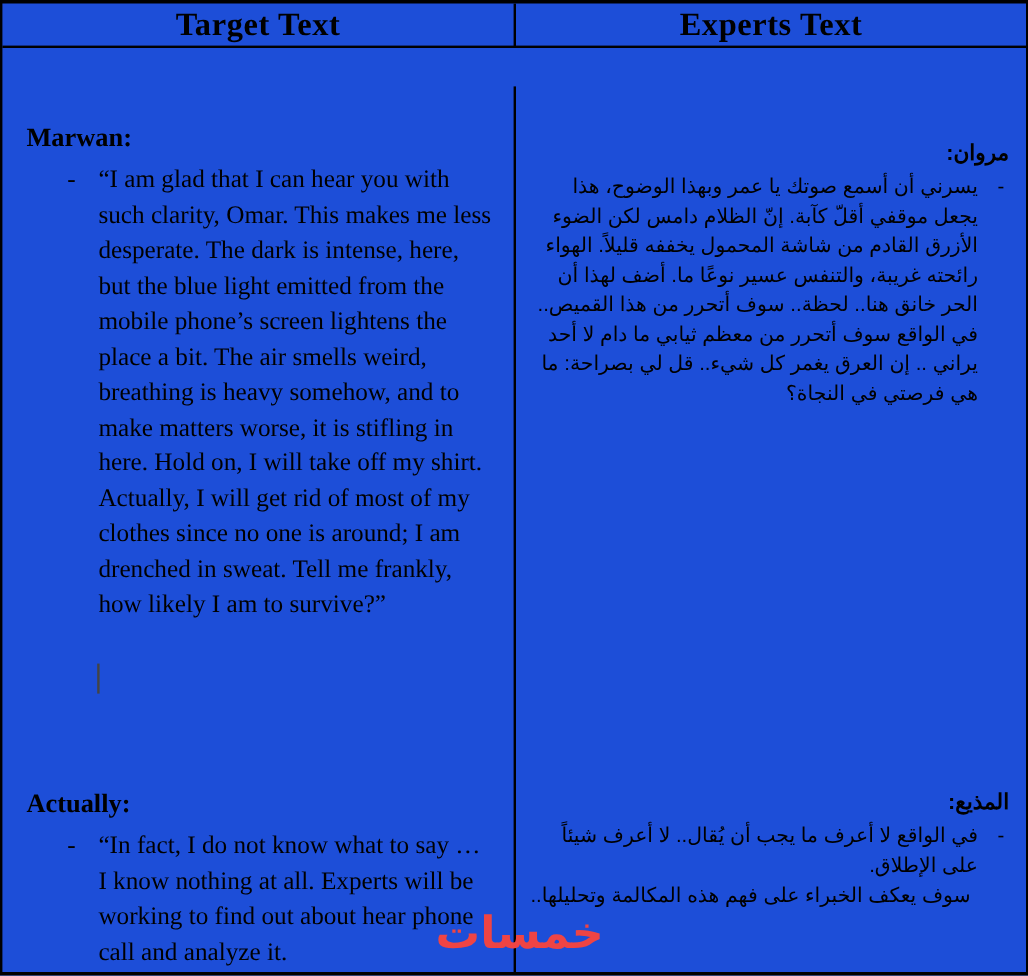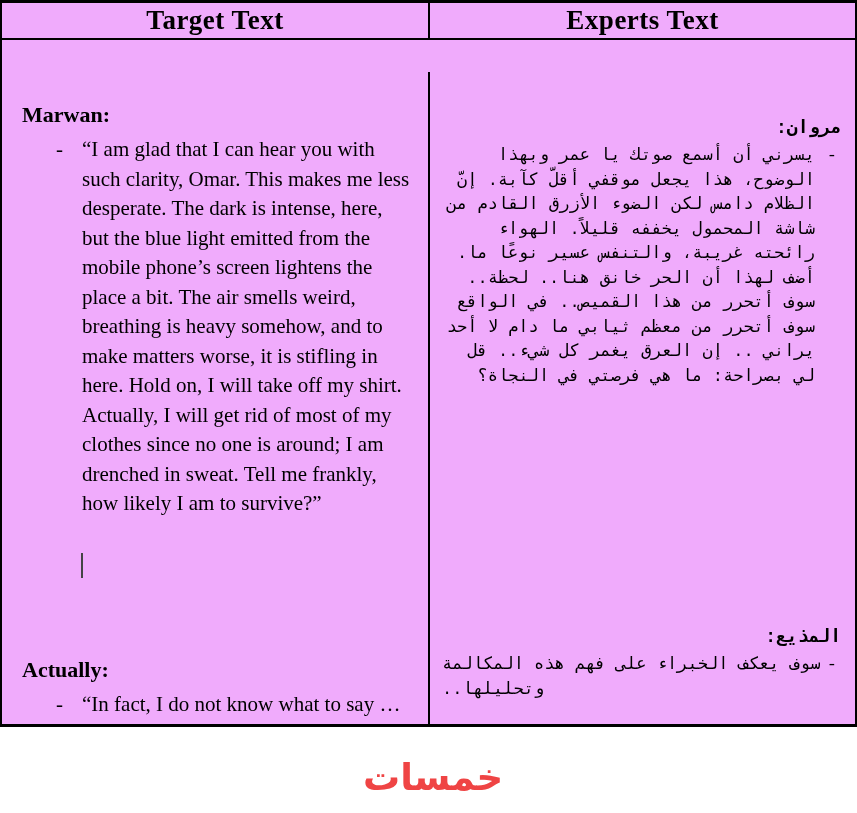--- a/index.html
+++ b/index.html
@@ -1,46 +1,46 @@
 <!DOCTYPE html>
 <html><head>
 <meta charset="utf-8">
 <style>
   * { box-sizing: border-box; }
   html, body { margin: 0; padding: 0; width: 857px; height: 813px; background: #ffffff; }
   body { position: relative; overflow: hidden; font-family: "Liberation Serif", serif; color: #000; }
 
   .doc-table {
-    position: absolute; left: 0; top: 0; width: 857px; height: 727px;
+    position: absolute; left: 0; top: 0; width: 857px; height: 813px;
     border: 2px solid #000; border-top-width: 3px; border-bottom-width: 3px;
     display: grid; grid-template-columns: 428px 1fr; grid-template-rows: 37px 1fr;
-    background: #f0abfc;
+    background: #1d4ed8;
   }
   .hcell {
     border-bottom: 2px solid #000;
     display: flex; align-items: center; justify-content: center;
     font-weight: bold; font-size: 27px; letter-spacing: .5px;
   }
   .left-col { border-right: 2px solid #000; }
 
   .bcell { position: relative; overflow: hidden; margin-top: 32px; }
   .bcell.en { padding: 30px 16px 0 20px; font-size: 21px; }
-  .bcell.ar { direction: rtl; padding: 44px 14px 0 12px; font-family: Liberation Mono, monospace; font-size: 17px; }
+  .bcell.ar { direction: rtl; padding: 44px 14px 0 12px; font-family: Liberation Sans, sans-serif; font-size: 17px; }
 
   .speaker { font-weight: bold; font-size: 22px; margin-bottom: 7px; }
   .bcell.ar .speaker { font-size: 18px; margin-bottom: 6px; }
 
   .entry { position: relative; line-height: 29.5px; padding-left: 60px; }
   .entry .dash { position: absolute; left: 34px; top: 0; }
   .bcell.ar .entry { padding-left: 0; padding-right: 26px; line-height: 24.5px; text-align: right; }
   .bcell.ar .entry .dash { left: auto; right: 4px; }
   .cont { line-height: 24.5px; text-align: left; margin-top: 1px; }
 
   .second { position: absolute; left: 20px; right: 16px; top: 585px; }
-  .bcell.ar .second { left: 12px; right: 14px; top: 553px; }
+  .bcell.ar .second { left: 12px; right: 14px; top: 585px; }
 
   .caret { position: absolute; left: 79px; top: 481px; width: 2px; height: 25px; background: #444; }
 
   .watermark {
     position: absolute; left: 363px; top: 756px; z-index: 3;
     font-family: "DejaVu Sans", sans-serif; font-weight: bold; font-size: 37px;
     color: #ef4444; direction: rtl; letter-spacing: 1px;
   }
 </style>
 </head>
@@ -70,20 +70,21 @@
   <div class="bcell ar">
     <div class="speaker">مروان:</div>
     <div class="entry">
       <span class="dash">-</span>
       <span>يسرني أن أسمع صوتك يا عمر وبهذا الوضوح، هذا يجعل موقفي أقلّ كآبة. إنّ الظلام دامس لكن الضوء الأزرق القادم من شاشة المحمول يخففه قليلاً. الهواء رائحته غريبة، والتنفس عسير نوعًا ما. أضف لهذا أن الحر خانق هنا.. لحظة.. سوف أتحرر من هذا القميص.. في الواقع سوف أتحرر من معظم ثيابي ما دام لا أحد يراني .. إن العرق يغمر كل شيء.. قل لي بصراحة: ما هي فرصتي في النجاة؟</span>
     </div>
     <div class="second">
       <div class="speaker">المذيع:</div>
       <div class="entry">
         <span class="dash">-</span>
+        <span>في الواقع لا أعرف ما يجب أن يُقال.. لا أعرف شيئاً على الإطلاق.</span>
       </div>
       <div class="cont">سوف يعكف الخبراء على فهم هذه المكالمة وتحليلها..</div>
     </div>
   </div>
 
 </div>
 
 <div class="watermark">خمسات</div>
 
 </body></html>

